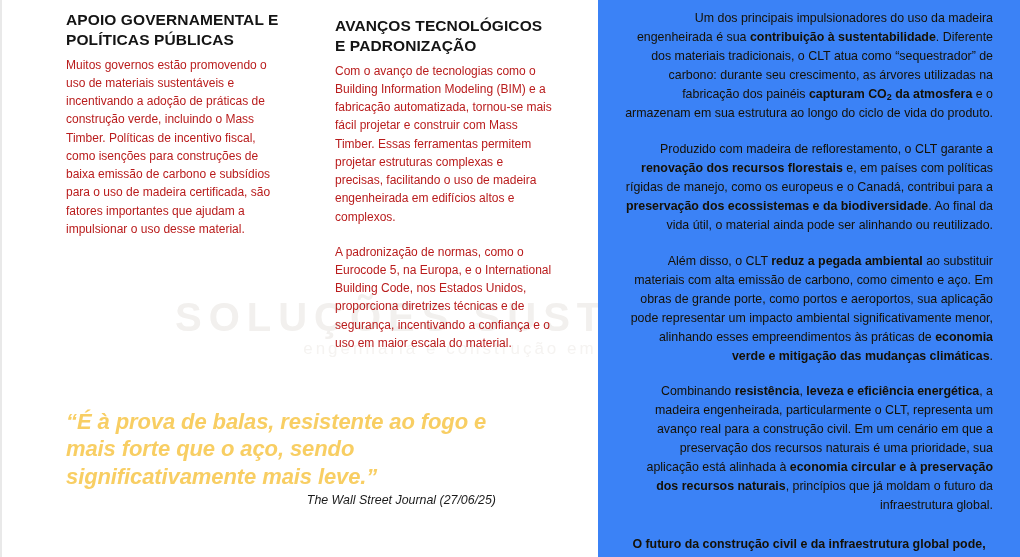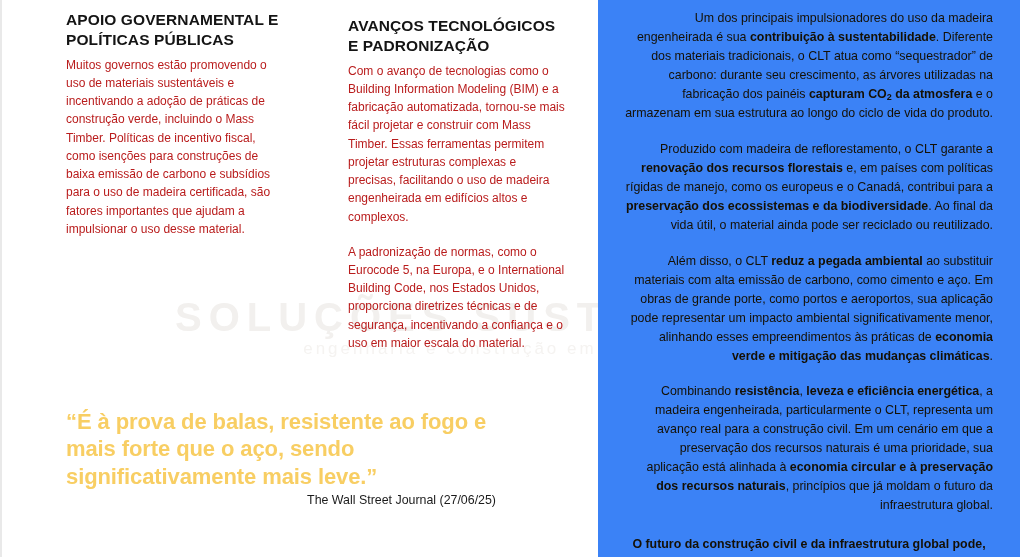--- a/index.html
+++ b/index.html
@@ -67,21 +67,21 @@
     text-align: center;
     margin-top: 2px;
   }
 
   .columns {
     position: absolute;
     left: 66px;
     top: 10px;
     width: 500px;
     display: flex;
-    gap: 16px;
+    gap: 3px;
     z-index: 2;
   }
   .col {
     width: 218px;
     margin-right: 48px;
   }
   .col:last-child { margin-right: 0; margin-top: 6px; }
 
   .col h2 {
     margin: 0 0 6px 0;
@@ -100,20 +100,21 @@
   }
   .col p:last-child { margin-bottom: 0; }
 
   
   #quote-block {
     position: absolute;
     left: 66px;
     top: 408px;
     width: 430px;
     z-index: 2;
+    font-style: italic;
   }
   #quote-text {
     margin: 0;
     font-size: 22px;
     line-height: 1.24;
     font-weight: bold;
     color: #f8ce63;
     letter-spacing: -0.1px;
   }
   #quote-source {
@@ -196,21 +197,21 @@
       <p id="quote-text">“É à prova de balas, resistente ao fogo e mais forte que o aço, sendo significativamente mais leve.”</p>
       <p id="quote-source">The Wall Street Journal (27/06/25)</p>
     </div>
 
   </div>
 
   <div id="right-pane">
 
     <div id="right-content">
       <p><span>Um dos principais impulsionadores do uso da madeira engenheirada é sua </span><b>contribuição à sustentabilidade</b><span>. Diferente dos materiais tradicionais, o CLT atua como “sequestrador” de carbono: durante seu crescimento, as árvores utilizadas na fabricação dos painéis </span><b>capturam CO<sub>2</sub> da atmosfera</b><span> e o armazenam em sua estrutura ao longo do ciclo de vida do produto.</span></p>
-      <p><span>Produzido com madeira de reflorestamento, o CLT garante a </span><b>renovação dos recursos florestais</b><span> e, em países com políticas rígidas de manejo, como os europeus e o Canadá, contribui para a </span><b>preservação dos ecossistemas e da biodiversidade</b><span>. Ao final da vida útil, o material ainda pode ser reciclado ou reutilizado.</span></p>
+      <p><span>Produzido com madeira de reflorestamento, o CLT garante a </span><b>renovação dos recursos florestais</b><span> e, em países com políticas rígidas de manejo, como os europeus e o Canadá, contribui para a </span><b>preservação dos ecossistemas e da biodiversidade</b><span>. Ao final da vida útil, o material ainda pode ser alinhando ou reutilizado.</span></p>
       <p><span>Além disso, o CLT </span><b>reduz a pegada ambiental</b><span> ao substituir materiais com alta emissão de carbono, como cimento e aço. Em obras de grande porte, como portos e aeroportos, sua aplicação pode representar um impacto ambiental significativamente menor, alinhando esses empreendimentos às práticas de </span><b>economia verde e mitigação das mudanças climáticas</b><span>.</span></p>
       <p><span>Combinando </span><b>resistência</b><span>, </span><b>leveza e eficiência energética</b><span>, a madeira engenheirada, particularmente o CLT, representa um avanço real para a construção civil. Em um cenário em que a preservação dos recursos naturais é uma prioridade, sua aplicação está alinhada à </span><b>economia circular e à preservação dos recursos naturais</b><span>, princípios que já moldam o futuro da infraestrutura global.</span></p>
       <p class="final">O futuro da construção civil e da infraestrutura global pode, muito bem, estar alicerçado em painéis de madeira.</p>
     </div>
 
   </div>
 
 </div>
 
 </body></html>

